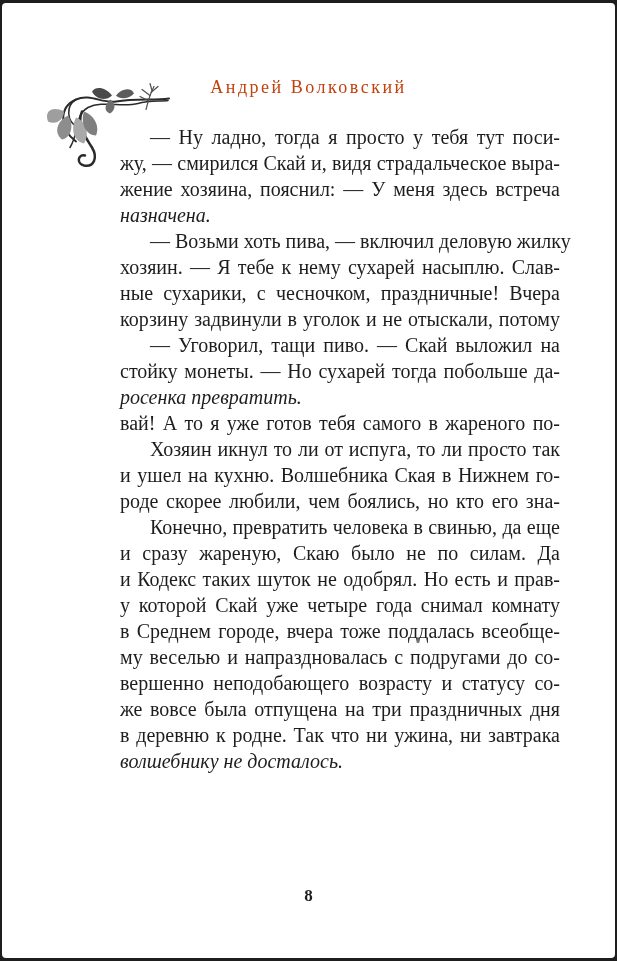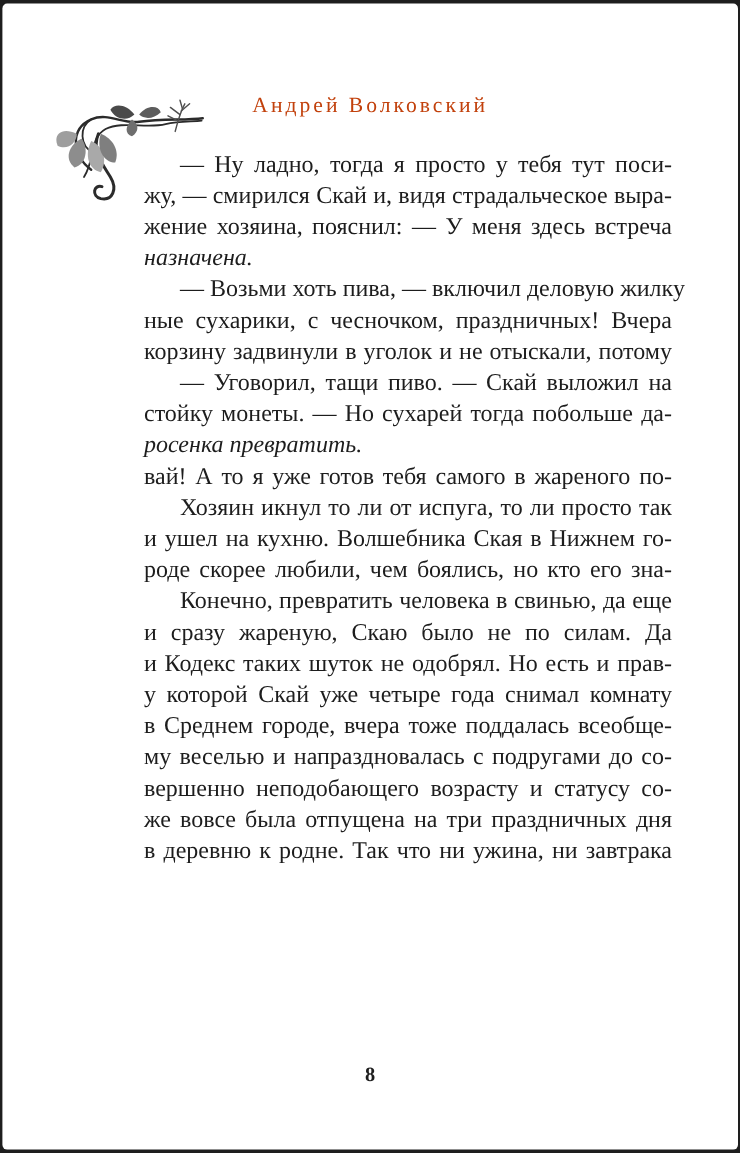--- a/index.html
+++ b/index.html
@@ -96,21 +96,22 @@
 
   <div class="body-text">
       <div class="paragraph">
         <div class="line first">— Ну ладно, тогда я просто у тебя тут поси-</div>
         <div class="line">жу, — смирился Скай и, видя страдальческое выра-</div>
         <div class="line">жение хозяина, пояснил: — У меня здесь встреча</div>
         <div class="line last">назначена.</div>
       </div>
       <div class="paragraph">
         <div class="line first">— Возьми хоть пива, — включил деловую жилку</div>
-        <div class="line">ные сухарики, с чесночком, праздничных! Вчера</div>
+        <div class="line">хозяин. — Я тебе к нему сухарей насыплю. Слав-</div>
+        <div class="line">ные сухарики, с чесночком, праздничные! Вчера</div>
         <div class="line">корзину задвинули в уголок и не отыскали, потому</div>
       </div>
       <div class="paragraph">
         <div class="line first">— Уговорил, тащи пиво. — Скай выложил на</div>
         <div class="line">стойку монеты. — Но сухарей тогда побольше да-</div>
         <div class="line last">росенка превратить.</div>
         <div class="line">вай! А то я уже готов тебя самого в жареного по-</div>
       </div>
       <div class="paragraph">
         <div class="line first">Хозяин икнул то ли от испуга, то ли просто так</div>
@@ -120,18 +121,19 @@
       <div class="paragraph">
         <div class="line first">Конечно, превратить человека в свинью, да еще</div>
         <div class="line">и сразу жареную, Скаю было не по силам. Да</div>
         <div class="line">и Кодекс таких шуток не одобрял. Но есть и прав-</div>
         <div class="line">у которой Скай уже четыре года снимал комнату</div>
         <div class="line">в Среднем городе, вчера тоже поддалась всеобще-</div>
         <div class="line">му веселью и напраздновалась с подругами до со-</div>
         <div class="line">вершенно неподобающего возрасту и статусу со-</div>
         <div class="line">же вовсе была отпущена на три праздничных дня</div>
         <div class="line">в деревню к родне. Так что ни ужина, ни завтрака</div>
+        <div class="line last">волшебнику не досталось.</div>
       </div>
     </div>
 
   <div class="page-number">8</div>
 
 </div>
 
 </body></html>

